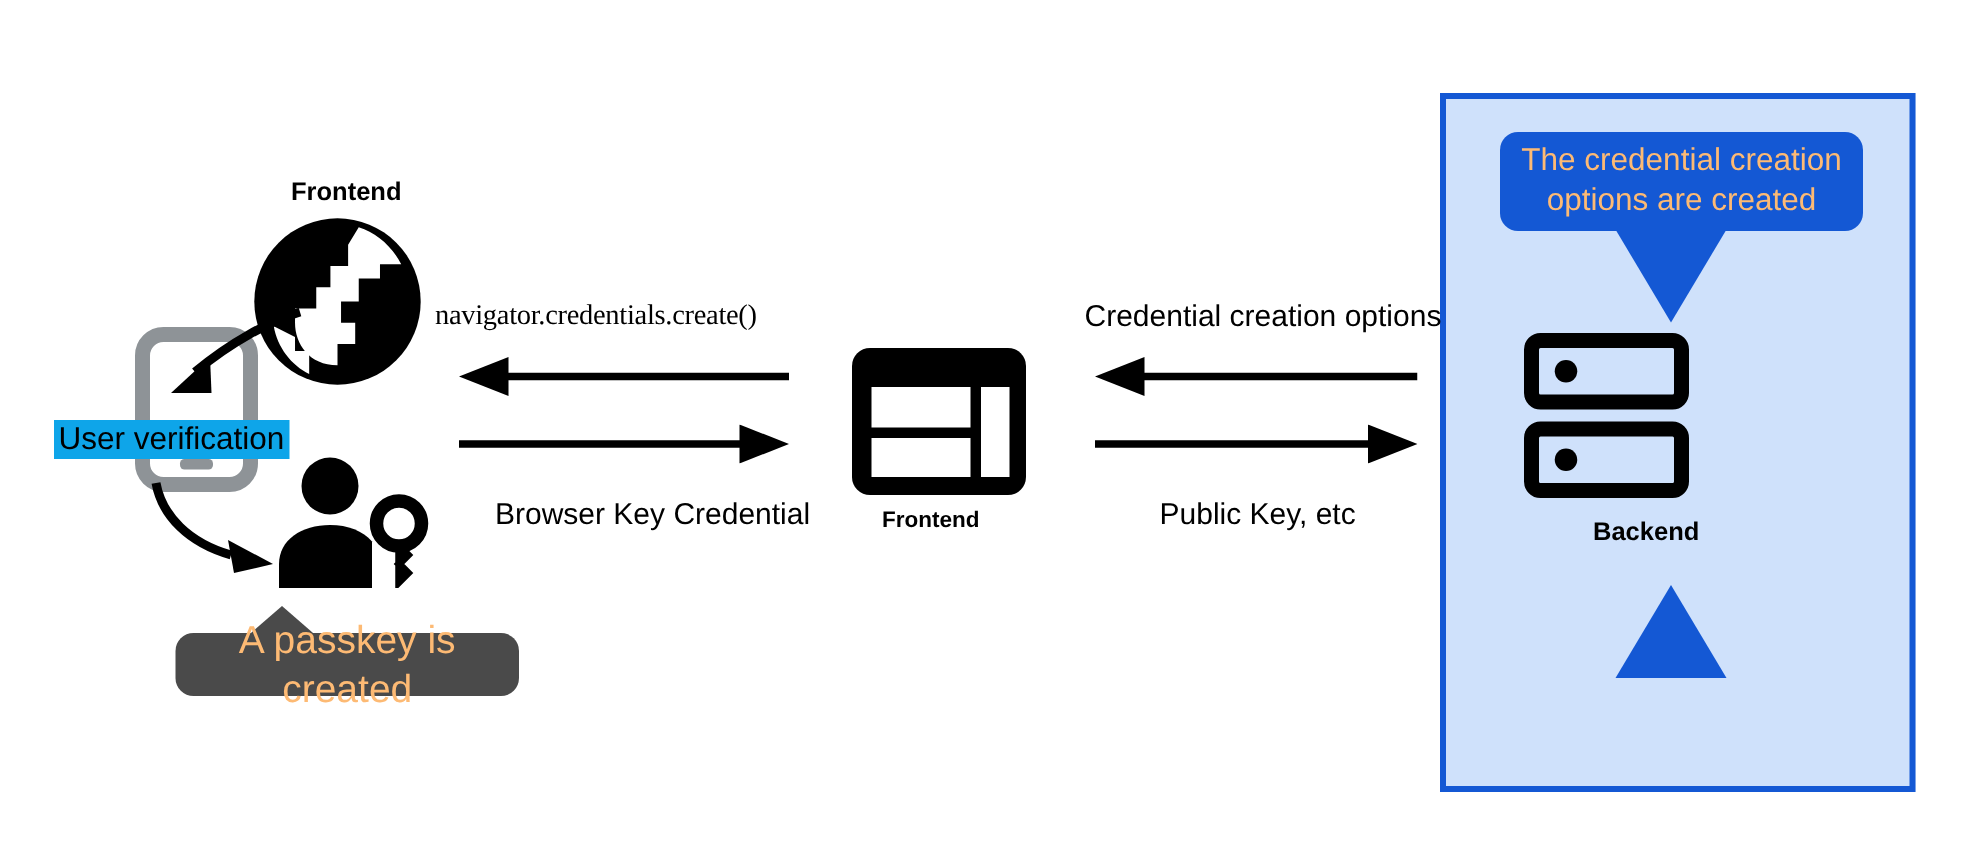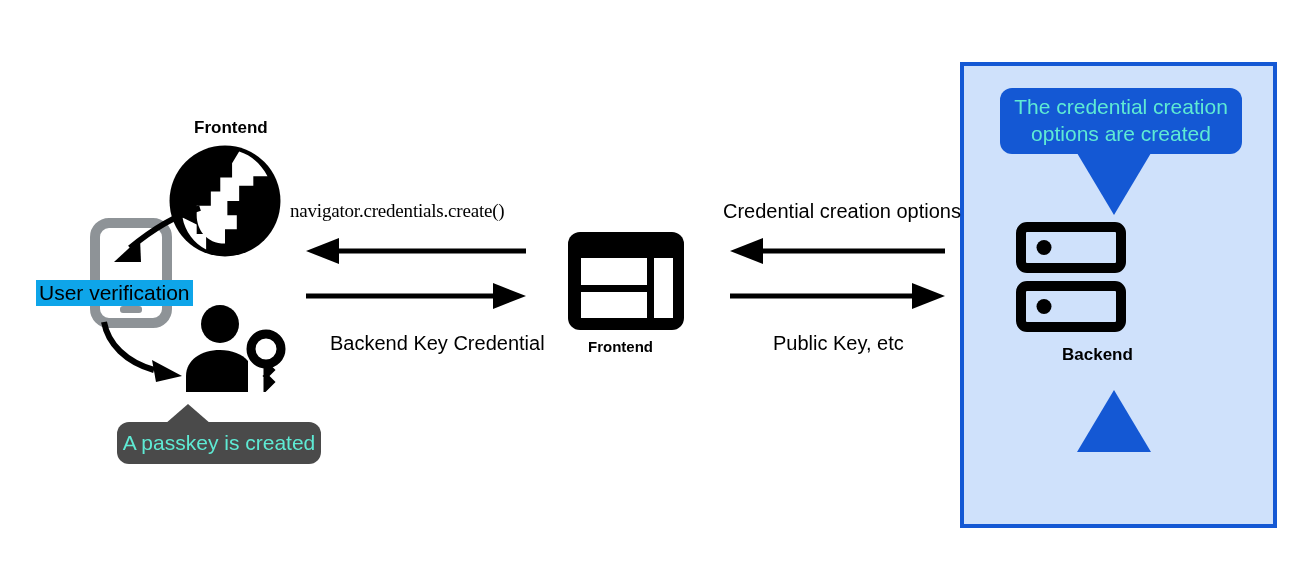--- a/index.html
+++ b/index.html
@@ -31,21 +31,21 @@
     height: 466px;
     background: #cfe1fb;
     border: 4px solid #1458d4;
     box-sizing: border-box;
   }
 
   
   .callout {
     box-sizing: border-box;
     border-radius: 12px;
-    color: #5eead4;
+    color: #fdba74;
     text-align: center;
     display: flex;
     align-items: center;
     justify-content: center;
     line-height: 1.28;
   }
   .callout-blue { background: #1458d4; }
   .callout-gray { background: #4a4a4a; }
 
   .callout-top {
@@ -58,24 +58,23 @@
   .callout-bottom {
     left: 1000px;
     top: 452px;
     width: 242px;
     height: 66px;
     font-size: 21px;
   }
   .callout-passkey {
     left: 117px;
     top: 422px;
-    width: 204px;
+    width: 229px;
     height: 42px;
-    font-size: 21px;
-    text-align: right;
+    font-size: 26px;
   }
 
   
   .ptr { position: absolute; width: 0; height: 0; }
   .ptr-down-big {
     left: 1077px;
     top: 153px;
     border-left: 37px solid transparent;
     border-right: 37px solid transparent;
     border-top: 62px solid #1458d4;
@@ -173,21 +172,21 @@
   <svg class="icon" style="left:306px; top:238px;" width="220" height="26" viewBox="0 0 220 26">
     <line x1="28" y1="13" x2="220" y2="13" stroke="#000000" stroke-width="5"></line>
     <polygon points="0,13 33,0 33,26" fill="#000000"></polygon>
   </svg>
 
   <svg class="icon" style="left:306px; top:283px;" width="220" height="26" viewBox="0 0 220 26">
     <line x1="0" y1="13" x2="192" y2="13" stroke="#000000" stroke-width="5"></line>
     <polygon points="220,13 187,0 187,26" fill="#000000"></polygon>
   </svg>
 
-  <div class="abs label lbl-pkc">Backend Key Credential</div>
+  <div class="abs label lbl-pkc">Browser Key Credential</div>
 
   <svg class="icon" style="left:90px; top:218px;" width="82" height="110" viewBox="0 0 82 110">
     <rect x="5" y="5" width="72" height="100" rx="14" ry="14" fill="none" stroke="#8e9397" stroke-width="10"></rect>
     <rect x="30" y="88" width="22" height="7" rx="3" ry="3" fill="#8e9397"></rect>
   </svg>
 
   <svg class="icon" style="left:166px; top:142px;" width="118" height="118" viewBox="0 0 100 100">
     <circle cx="50" cy="50" r="47" fill="#000000"></circle>
     <path d="M14 64 C16 76 24 86 34 91 L34 78 L26 78 L26 70 Z" fill="#ffffff"></path>
     <path d="M62 8 C72 11 81 19 86 29 L74 29 L74 37 L62 37 L62 50

